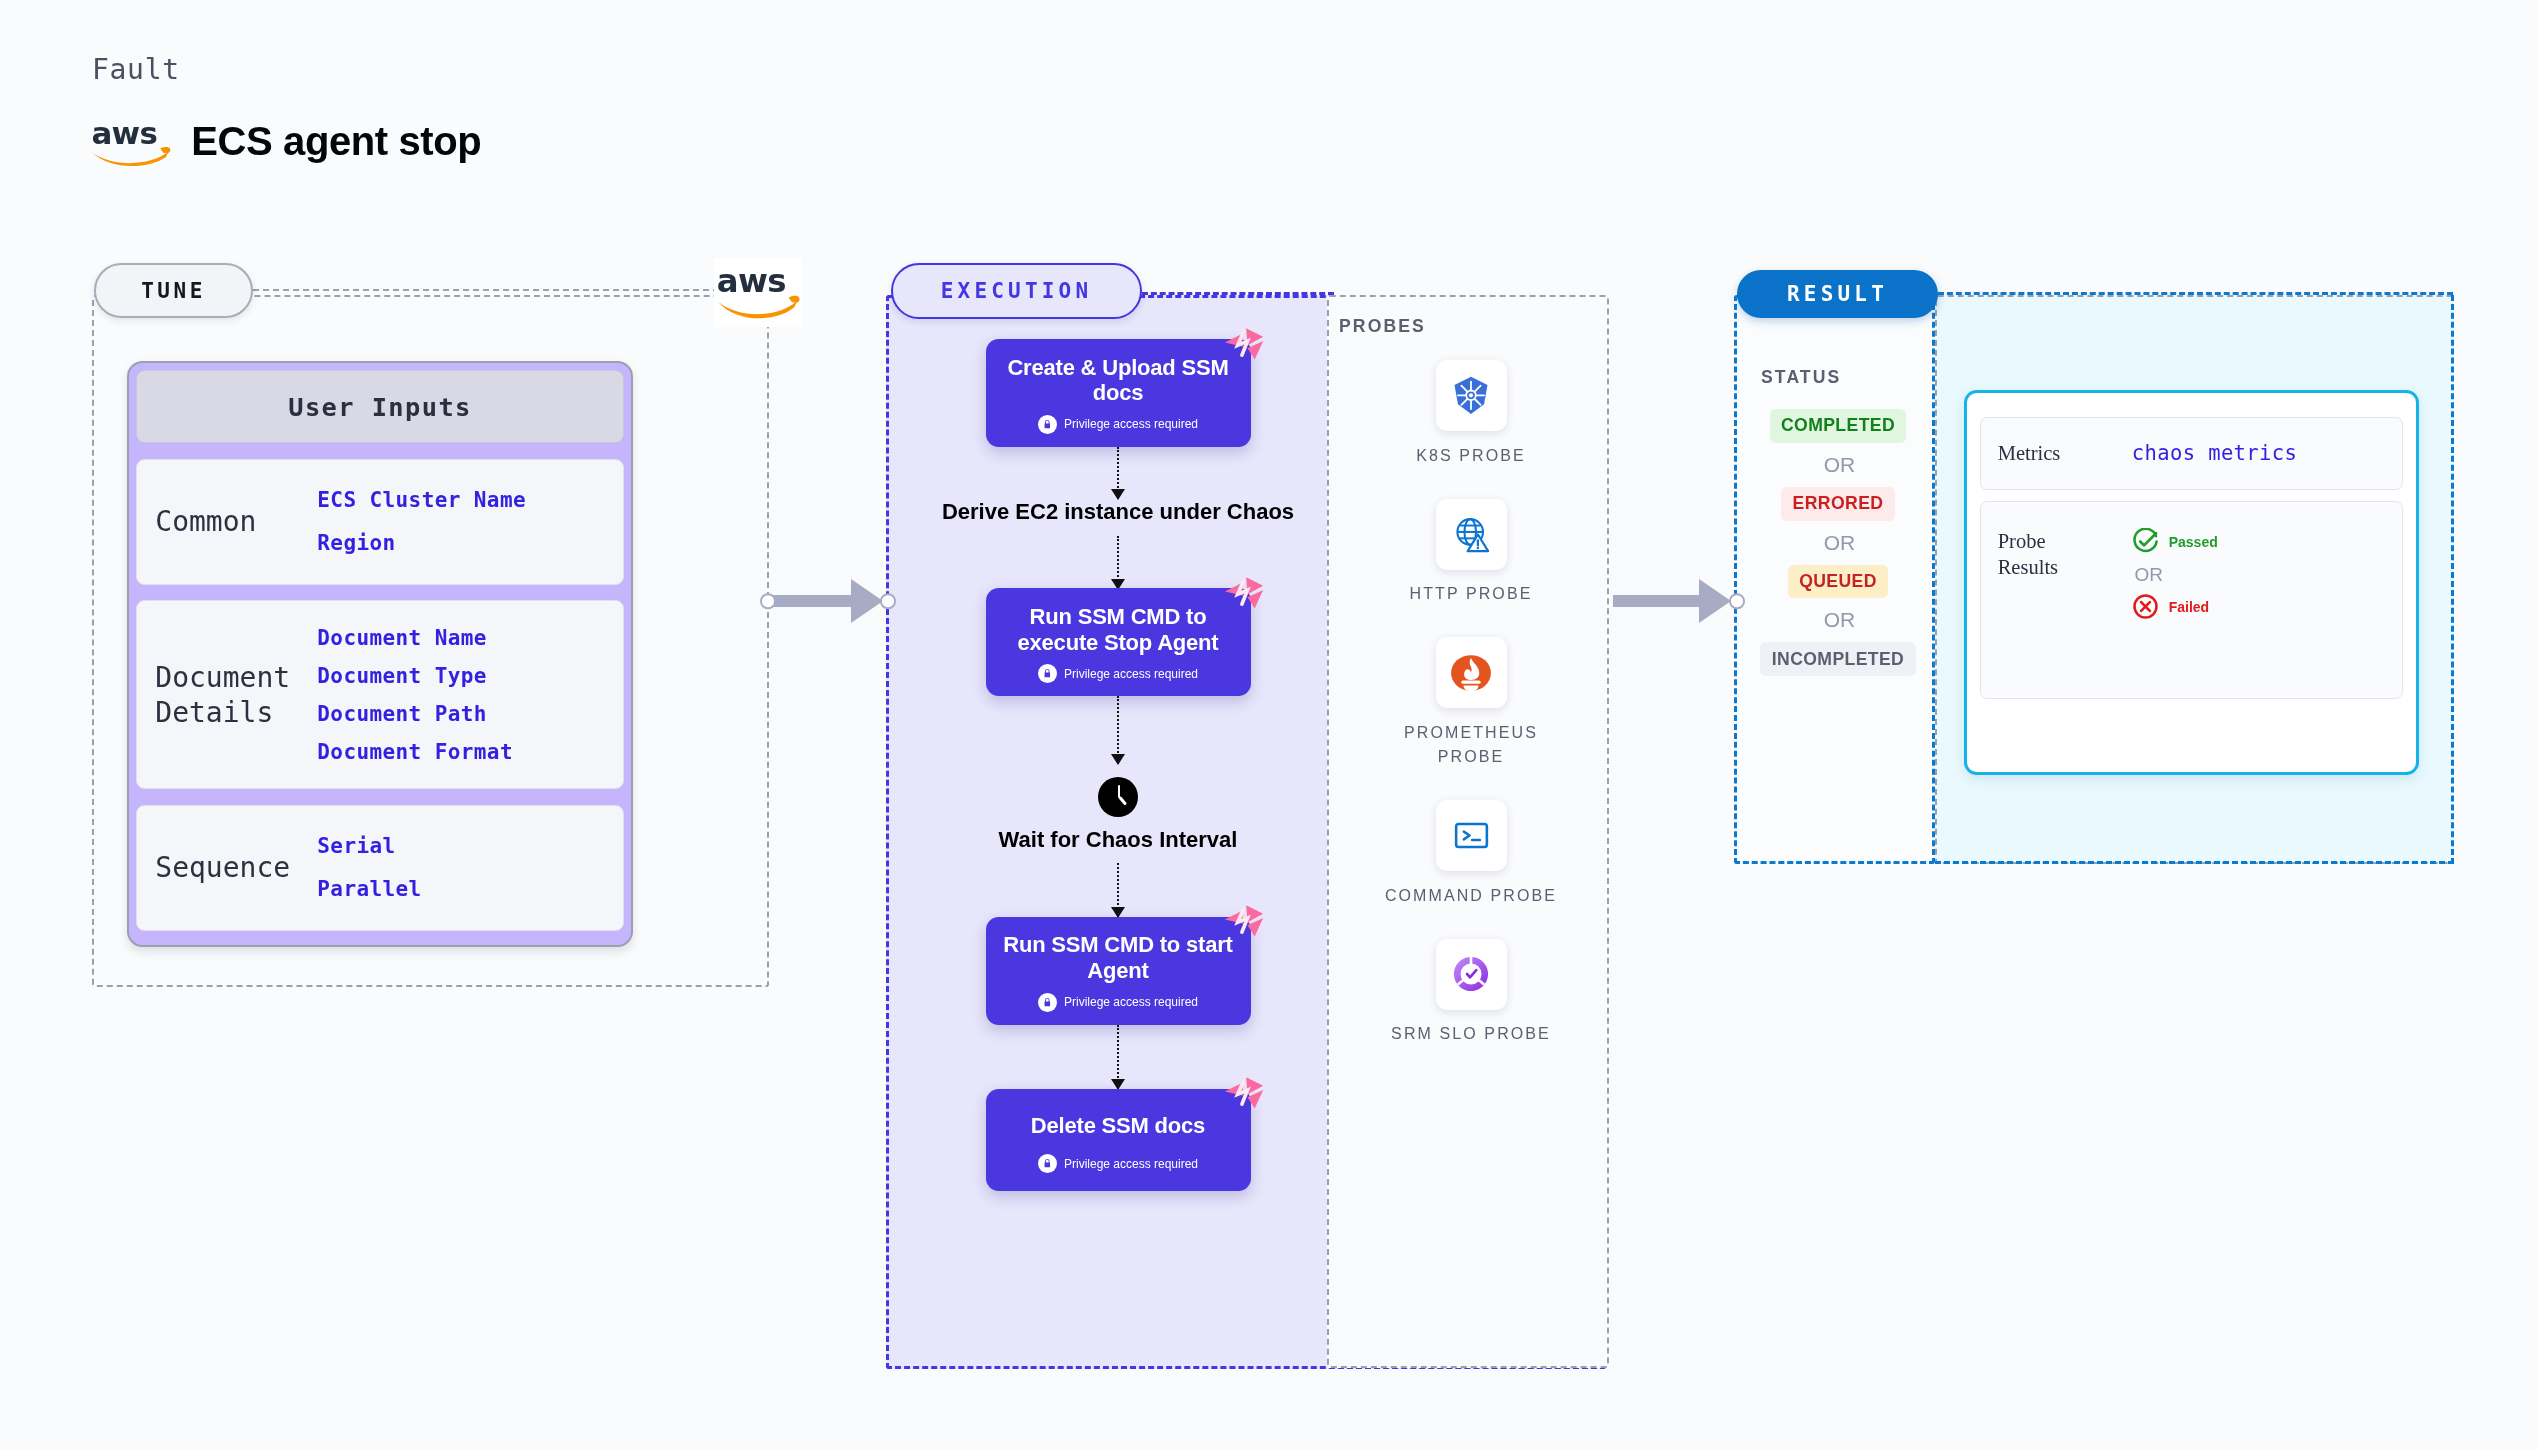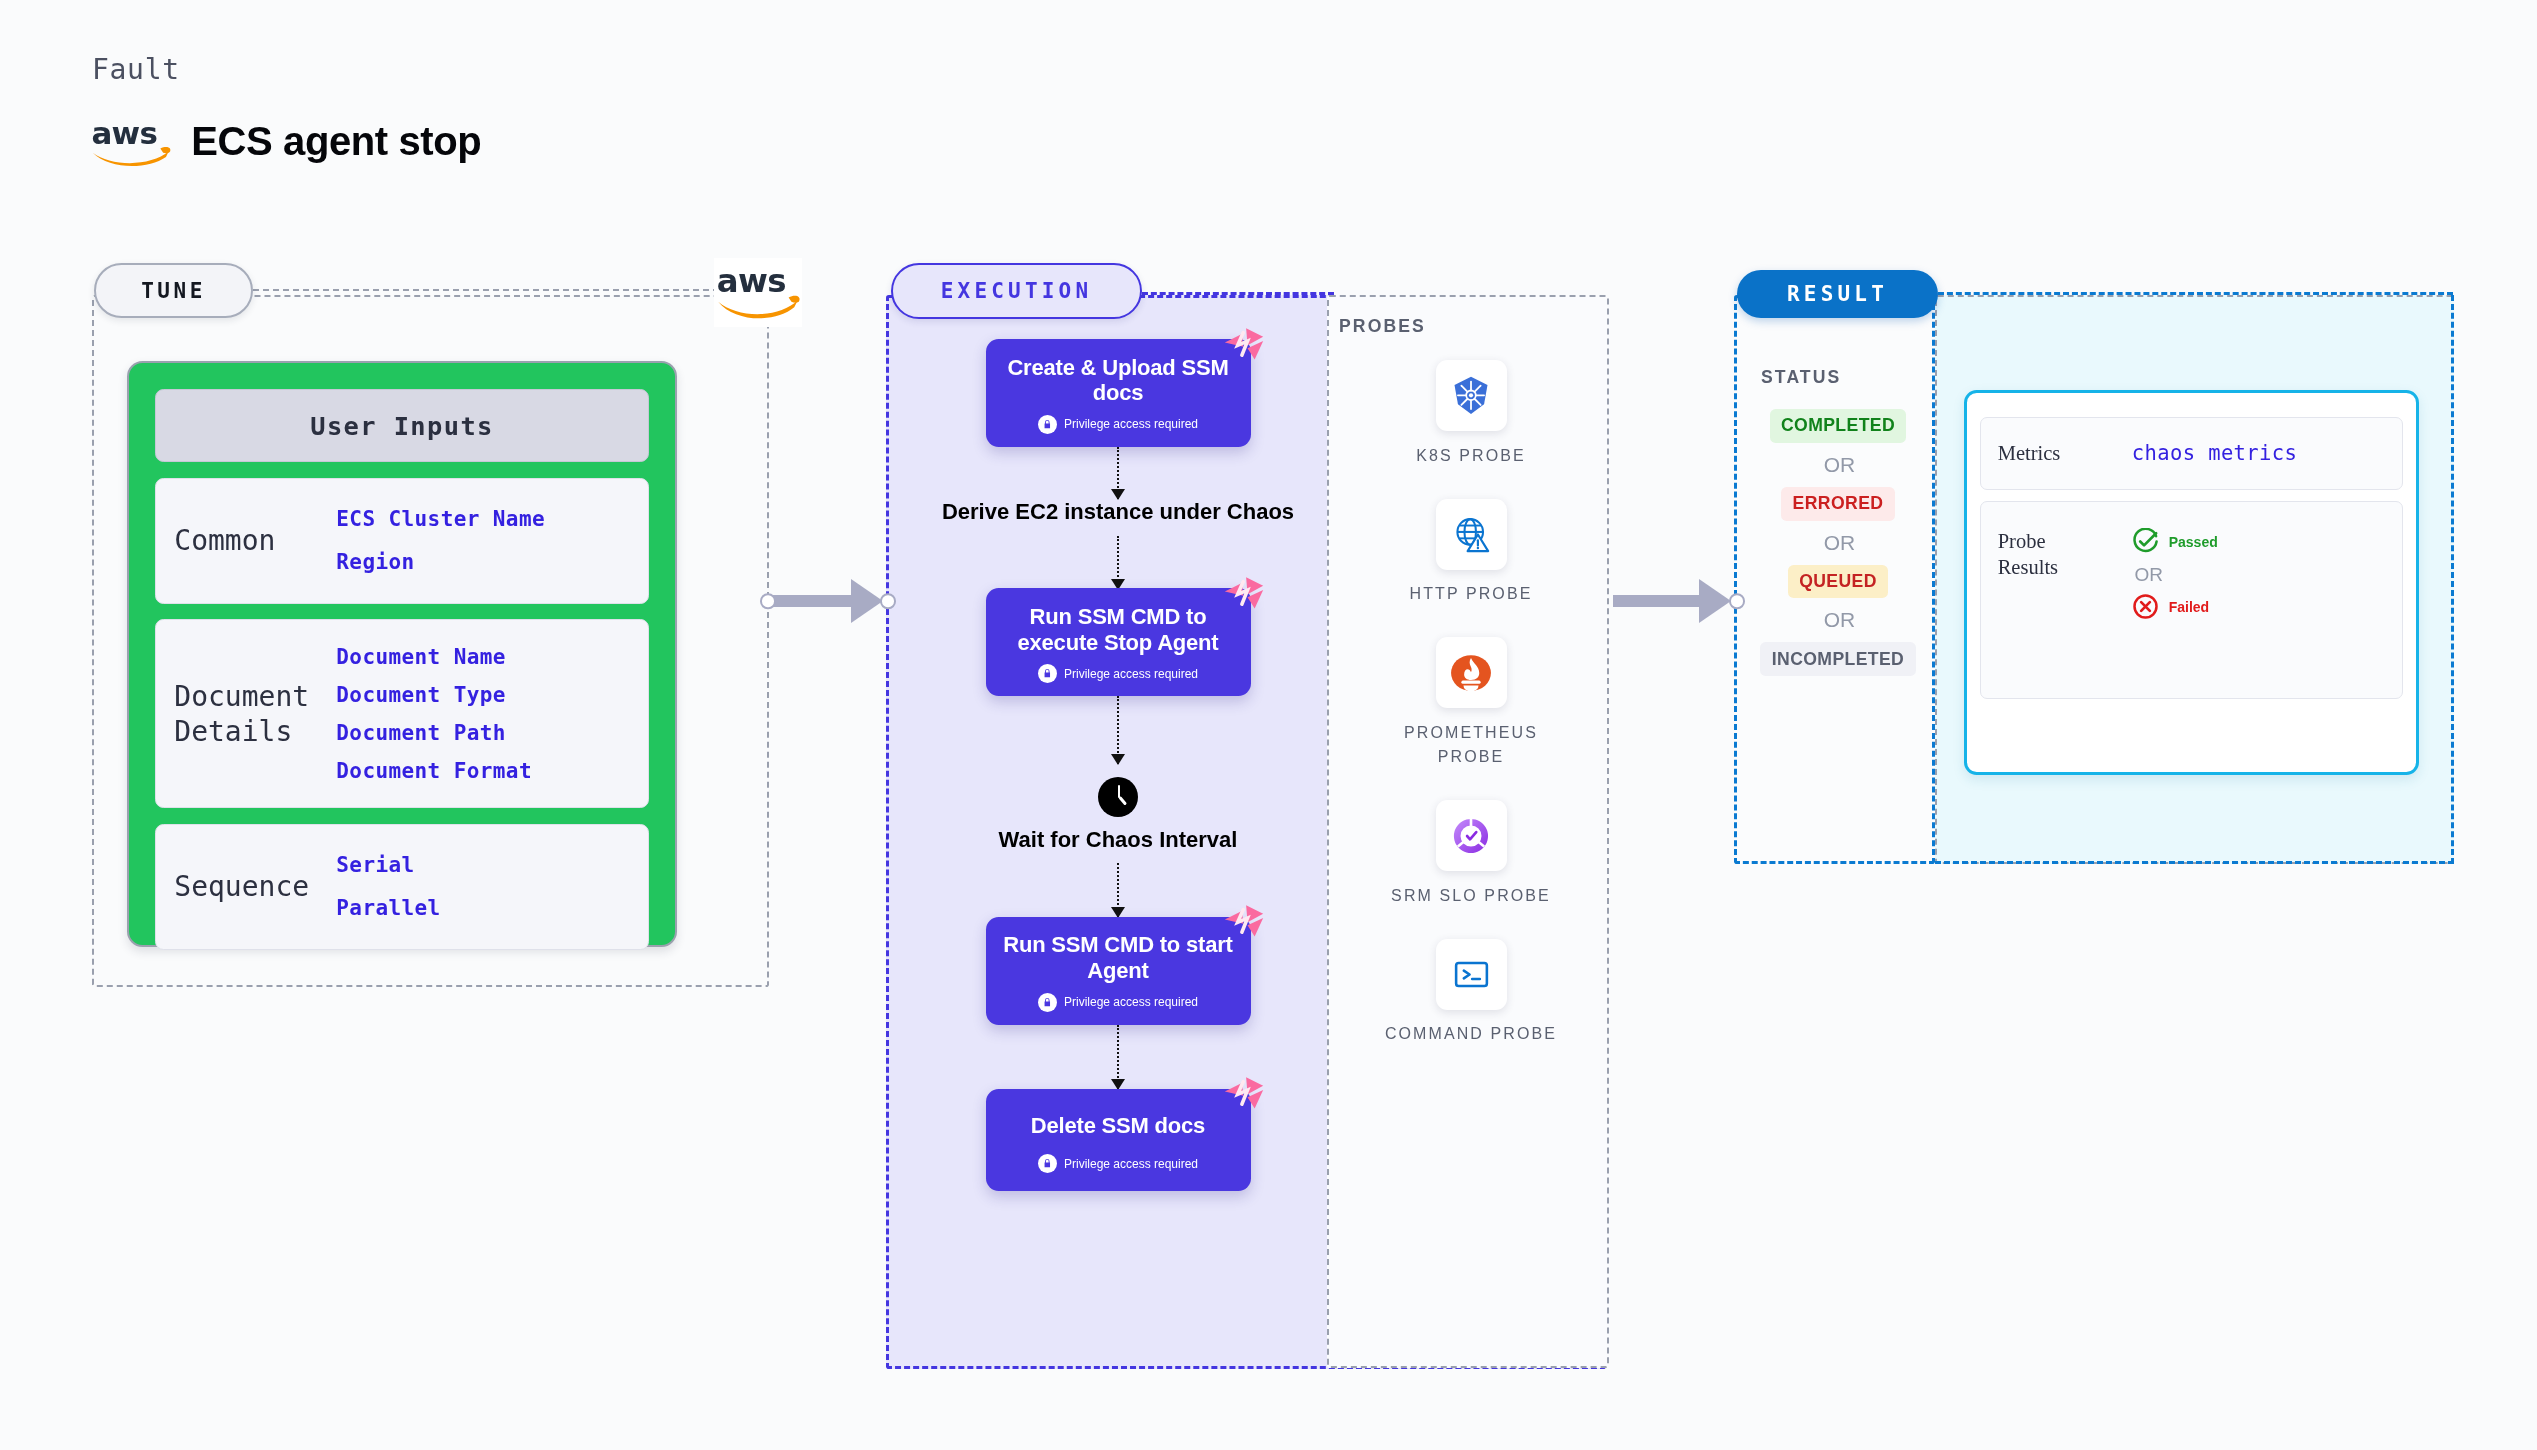--- a/index.html
+++ b/index.html
@@ -52,24 +52,24 @@
     box-shadow: 0 2.8px 7px rgba(30,35,60,.10);
   }
   #tune-dash {
     position: absolute; left: 253px; top: 289px; width: 466px; height: 0;
     border-top: 2.8px dashed #9aa0ae;
   }
   #aws-logo-tune { position: absolute; left: 714px; top: 258px; width: 88px; height: 69px; background:#fff; }
 
   
   #userinputs-card {
-    position: absolute; left: 127px; top: 361px; width: 550px; height: 586px;
-    background: #22c55e; border: 2.1px solid #9aa1ae; border-radius: 15.5px;
+    position: absolute; left: 127px; top: 361px; width: 506px; height: 586px;
+    background: #c4b5fd; border: 2.1px solid #9aa1ae; border-radius: 15.5px;
     box-shadow: 0 4.2px 10px rgba(40,45,70,.13);
-    padding: 26px;
+    padding: 7px;
   }
   .ui-head {
     height: 73px; background: #d8d9e4; border: 1.4px solid #c6c8d6;
     border-radius: 8.5px; display: flex; align-items: center; justify-content: center;
     font-family: "DejaVu Sans Mono", monospace; font-size: 25.4px; font-weight: bold;
     color: #2b3040; letter-spacing: 1.4px;
   }
   .ui-group {
     margin-top: 15.5px; background: #f5f6fa; border: 1.4px solid #dfe1ea;
     border-radius: 8.5px; display: flex; align-items: center; padding: 14px 18.3px;
@@ -499,47 +499,47 @@
           <path d="M32 10 C 26 20, 36 23, 32 31 C 30 24, 22 25, 22 34 C 22 39, 26 42, 32 42 C 40 42, 44 38, 44 32 C 44 22, 36 19, 32 10 Z" fill="#fff"></path>
           <rect x="18" y="43" width="28" height="4.6" rx="2.3" fill="#fff"></rect>
           <path d="M21 50 h22 a11 9 0 01-22 0 z" fill="#fff"></path>
         </svg>
       </div>
       <div class="probe-name">PROMETHEUS PROBE</div>
     </div>
 
     <div class="probe-item">
       <div class="probe-tile">
+        <svg viewBox="0 0 64 64" width="41" height="41">
+          <rect x="8" y="14" width="48" height="36" rx="4" fill="none" stroke="#0a74d0" stroke-width="4"></rect>
+          <path d="M20 26 L29 32 L20 38" fill="none" stroke="#0a74d0" stroke-width="4" stroke-linecap="round" stroke-linejoin="round"></path>
+          <line x1="33" y1="39" x2="45" y2="39" stroke="#0a74d0" stroke-width="4" stroke-linecap="round"></line>
+        </svg>
+      </div>
+      <div class="probe-name">COMMAND PROBE</div>
+    </div>
+
+    <div class="probe-item">
+      <div class="probe-tile">
         <svg viewBox="0 0 64 64" width="42" height="42">
           <defs>
             <linearGradient id="srmg" x1="0" y1="0" x2="1" y2="1">
               <stop offset="0%" stop-color="#c48bfb"></stop>
                 <stop offset="100%" stop-color="#8a2be2"></stop>
             </linearGradient>
           </defs>
           <path d="M32 6 a26 26 0 11-.1 0z M32 16 a16 16 0 100 32 a16 16 0 000-32z" fill="url(#srmg)" fill-rule="evenodd"></path>
           <path d="M32 4 L32 22" stroke="#fff" stroke-width="4"></path>
           <path d="M12 48 L24 38" stroke="#fff" stroke-width="4"></path>
           <path d="M52 48 L40 38" stroke="#fff" stroke-width="4"></path>
           <circle cx="32" cy="32" r="11" fill="#fff"></circle>
           <path d="M26 32 l4.5 5 L40 26" fill="none" stroke="#8a2be2" stroke-width="4" stroke-linecap="round" stroke-linejoin="round"></path>
         </svg>
       </div>
       <div class="probe-name">SRM SLO PROBE</div>
-    </div>
-
-    <div class="probe-item">
-      <div class="probe-tile">
-        <svg viewBox="0 0 64 64" width="41" height="41">
-          <rect x="8" y="14" width="48" height="36" rx="4" fill="none" stroke="#0a74d0" stroke-width="4"></rect>
-          <path d="M20 26 L29 32 L20 38" fill="none" stroke="#0a74d0" stroke-width="4" stroke-linecap="round" stroke-linejoin="round"></path>
-          <line x1="33" y1="39" x2="45" y2="39" stroke="#0a74d0" stroke-width="4" stroke-linecap="round"></line>
-        </svg>
-      </div>
-      <div class="probe-name">COMMAND PROBE</div>
     </div>
   </div>
 
   <div class="h-arrow" style="left:1613px; top:579px; width:124px;">
     <div class="shaft" style="width:86px"></div>
     <div class="tip"></div>
     <div class="node-dot" style="right:-7.8px;"></div>
   </div>
 
   <div class="sec-frame" id="output-frame"></div>

